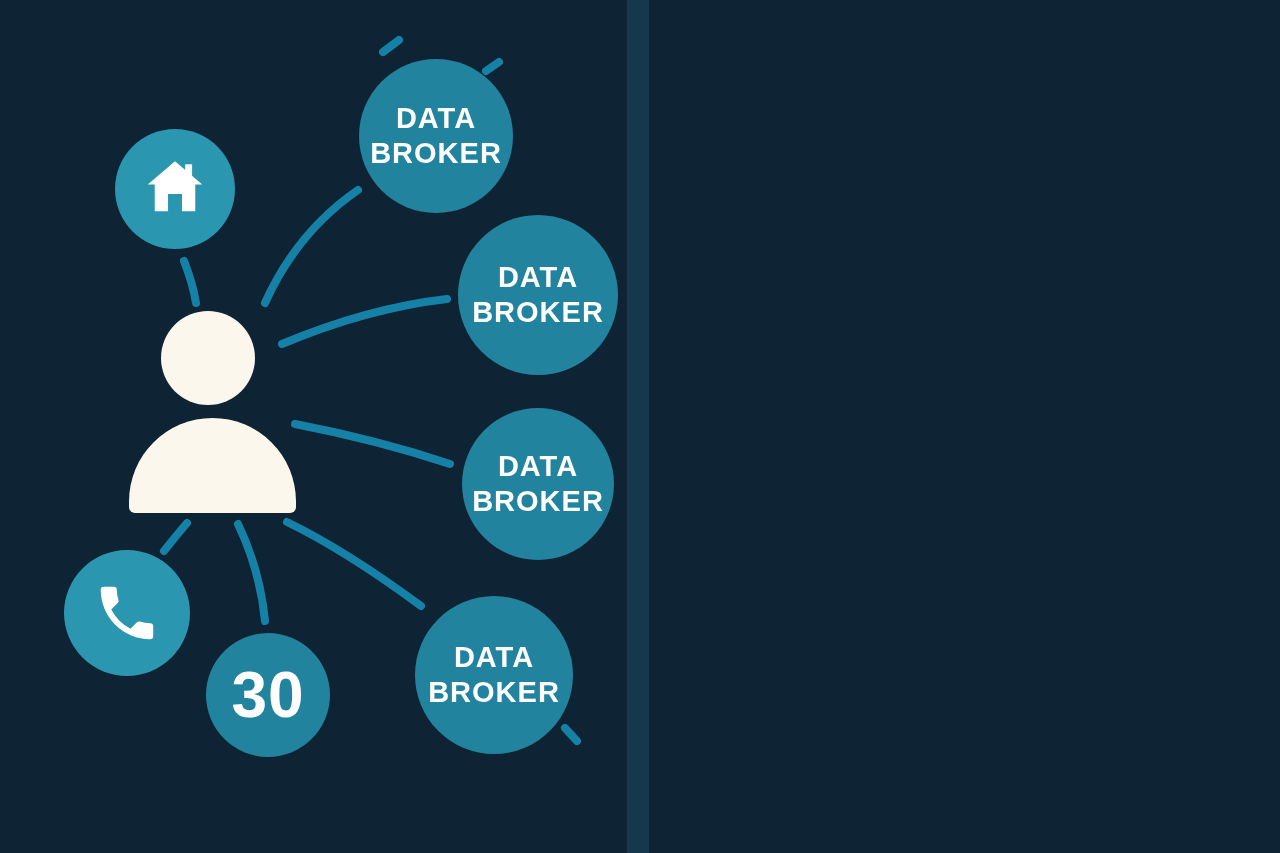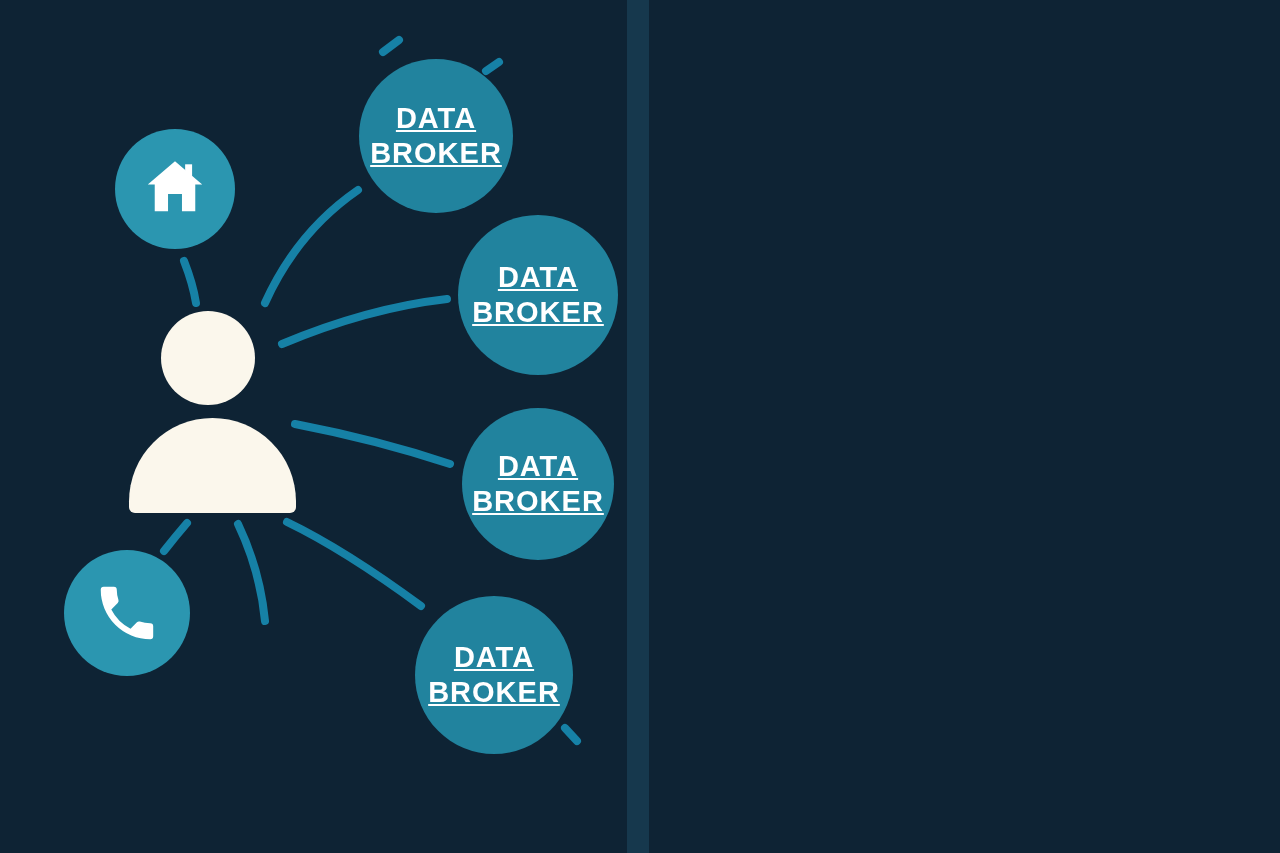--- a/index.html
+++ b/index.html
@@ -30,21 +30,21 @@
     letter-spacing:1px;
   }
 
   .b1{left:359px;top:59px;width:154px;height:154px;}
   .b2{left:458px;top:215px;width:160px;height:160px;}
   .b3{left:462px;top:408px;width:152px;height:152px;}
   .b4{left:415px;top:596px;width:158px;height:158px;}
   .broker{flex-direction:column;}
   .broker span{
     display:block;color:var(--label-text,#fff);font-weight:bold;font-size:29px;
-    line-height:1.22;letter-spacing:1px;text-align:center;text-decoration:underline;
+    line-height:1.22;letter-spacing:1px;text-align:center;
   }
 
   
   .person .head{position:absolute;border-radius:50%;background:var(--person-fill,#fbf7ec);}
   .person .torso{position:absolute;background:var(--person-fill,#fbf7ec);}
   .person-left .head{left:161px;top:311px;width:94px;height:94px;}
   .person-left .torso{left:129px;top:418px;width:167px;height:95px;border-radius:84px 84px 6px 6px;}
 
   
   .icon-circle svg{display:block;}
@@ -98,20 +98,23 @@
       <span>DATA</span>
       <span>BROKER</span>
     </div>
 
     <div class="circle icon-circle phone">
       <svg width="70" height="70" viewBox="0 0 24 24" aria-hidden="true">
         <path d="M6.62,10.79a15.15,15.15,0,0,0,6.59,6.59l2.2-2.2a1,1,0,0,1,1-.25,11.36,11.36,0,0,0,3.57.57,1,1,0,0,1,1,1V20a1,1,0,0,1-1,1A17,17,0,0,1,3,4,1,1,0,0,1,4,3H7.5a1,1,0,0,1,1,1,11.36,11.36,0,0,0,.57,3.57,1,1,0,0,1-.25,1Z"></path>
       </svg>
     </div>
 
+    <div class="circle count">
+      <span>30</span>
+    </div>
 
   </section>
 
   <div class="divider"></div>
 
   <section class="panel right">
     <div class="person person-right">
       
       
     </div>

